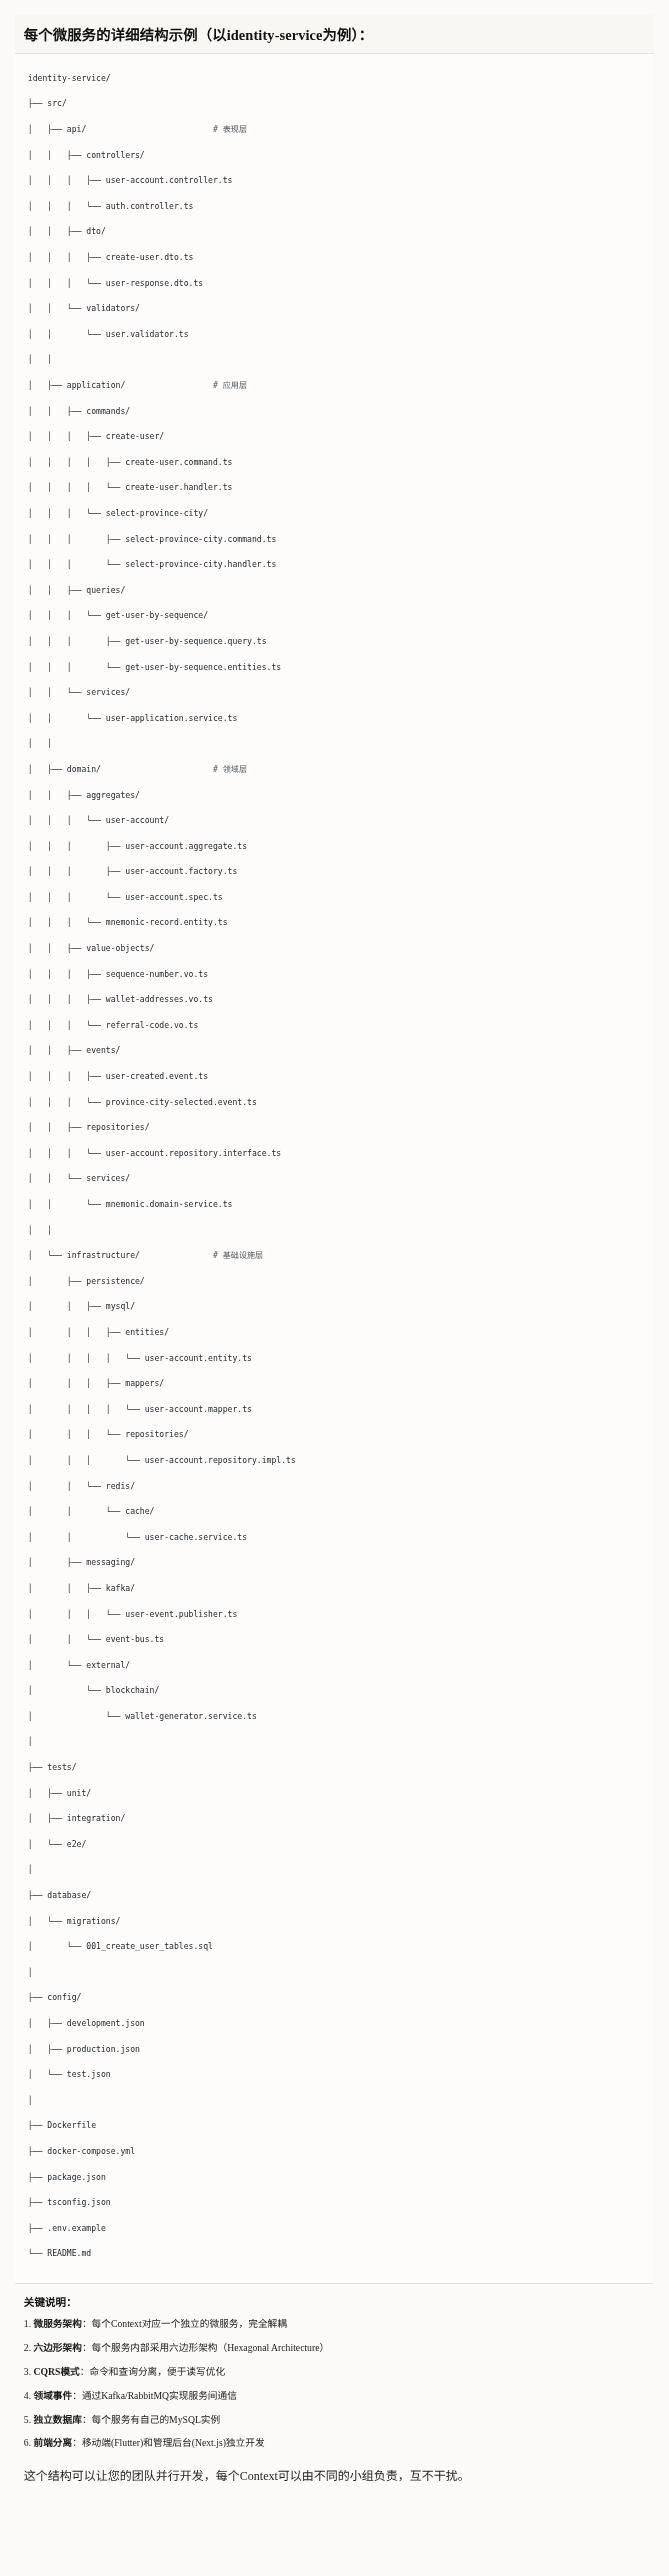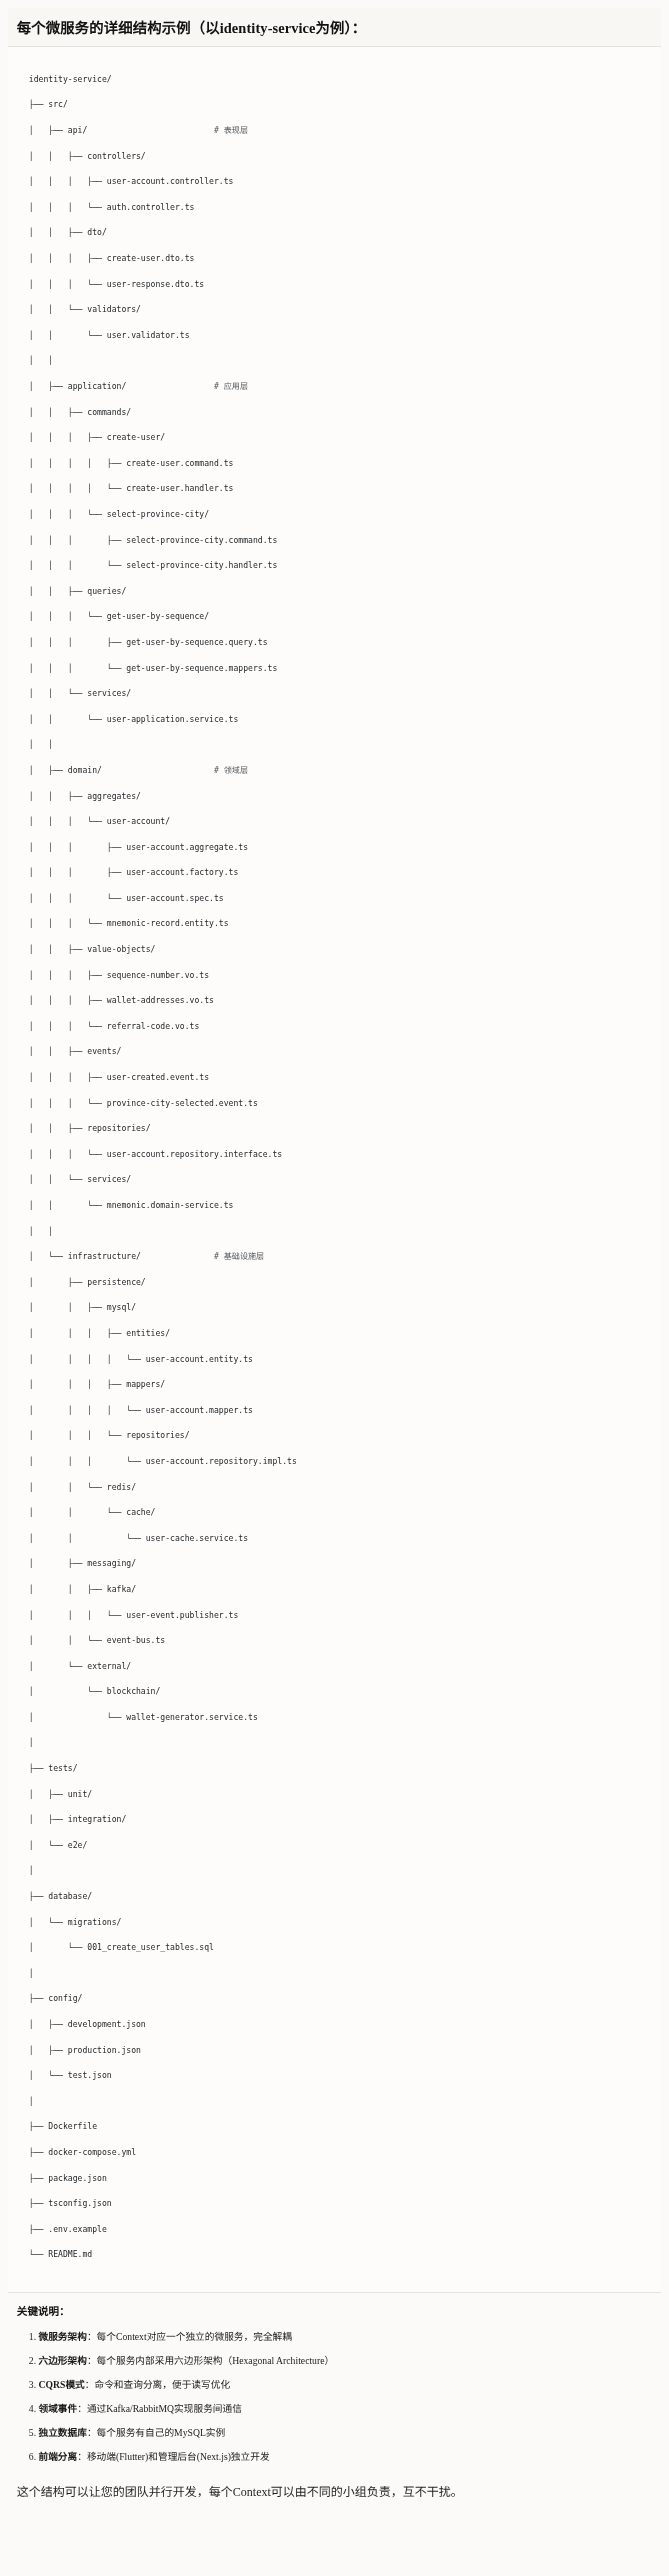--- a/index.html
+++ b/index.html
@@ -10,21 +10,21 @@
   }
   body {
     width: 669px;
     font-family: "Liberation Sans", "DejaVu Sans", sans-serif;
     color: #1b1b1b;
     -webkit-font-smoothing: antialiased;
   }
   .page {
     width: 669px;
     box-sizing: border-box;
-    padding: 8px;
+    padding: 15px;
     background: #fbfaf8;
   }
 
   
   .doc-header {
     padding: 11.3px 8.8px 8.8px 8.8px;
     background: #f8f7f3;
     border-bottom: 0.6px solid #e4e2dc;
   }
   .doc-title {
@@ -36,21 +36,21 @@
     letter-spacing: 0.1px;
     color: #121212;
   }
 
   
   .tree-block {
     padding: 13.8px 8.8px 6.3px 8.8px;
     background: #fdfcfa;
   }
   .tree {
-    margin: 12px;
+    margin: 4px;
     font-family: "DejaVu Sans Mono", "Liberation Mono", monospace;
     font-size: 8.1px;
     line-height: 12.8px;
     white-space: pre;
     color: #23272b;
     tab-size: 4;
   }
   .tree .ln {
     display: block;
     white-space: pre;
@@ -66,21 +66,21 @@
     border-top: 0.6px solid #e4e2dc;
   }
   .notes-title {
     font-family: Liberation Mono, monospace;
     font-weight: 700;
     font-size: 10.6px;
     color: #121212;
     margin: 0 0 7.5px 0;
   }
   ol.note-list {
-    margin: 12px;
+    margin: 0;
     padding: 0;
     list-style: none;
     counter-reset: notes;
   }
   ol.note-list > li {
     font-family: "Liberation Serif", "DejaVu Serif", serif;
     font-size: 9.7px;
     line-height: 1.5;
     color: #1b1b1b;
     margin: 0 0 9.4px 0;
@@ -126,21 +126,21 @@
 <span class="ln">│   │   ├── commands/</span>
 <span class="ln">│   │   │   ├── create-user/</span>
 <span class="ln">│   │   │   │   ├── create-user.command.ts</span>
 <span class="ln">│   │   │   │   └── create-user.handler.ts</span>
 <span class="ln">│   │   │   └── select-province-city/</span>
 <span class="ln">│   │   │       ├── select-province-city.command.ts</span>
 <span class="ln">│   │   │       └── select-province-city.handler.ts</span>
 <span class="ln">│   │   ├── queries/</span>
 <span class="ln">│   │   │   └── get-user-by-sequence/</span>
 <span class="ln">│   │   │       ├── get-user-by-sequence.query.ts</span>
-<span class="ln">│   │   │       └── get-user-by-sequence.mappers.ts</span>
+<span class="ln">│   │   │       └── get-user-by-sequence.entities.ts</span>
 <span class="ln">│   │   └── services/</span>
 <span class="ln">│   │       └── user-application.service.ts</span>
 <span class="ln">│   │</span>
 <span class="ln">│   ├── domain/                       <span class="cmt"># 领域层</span></span>
 <span class="ln">│   │   ├── aggregates/</span>
 <span class="ln">│   │   │   └── user-account/</span>
 <span class="ln">│   │   │       ├── user-account.aggregate.ts</span>
 <span class="ln">│   │   │       ├── user-account.factory.ts</span>
 <span class="ln">│   │   │       └── user-account.spec.ts</span>
 <span class="ln">│   │   │   └── mnemonic-record.entity.ts</span>

